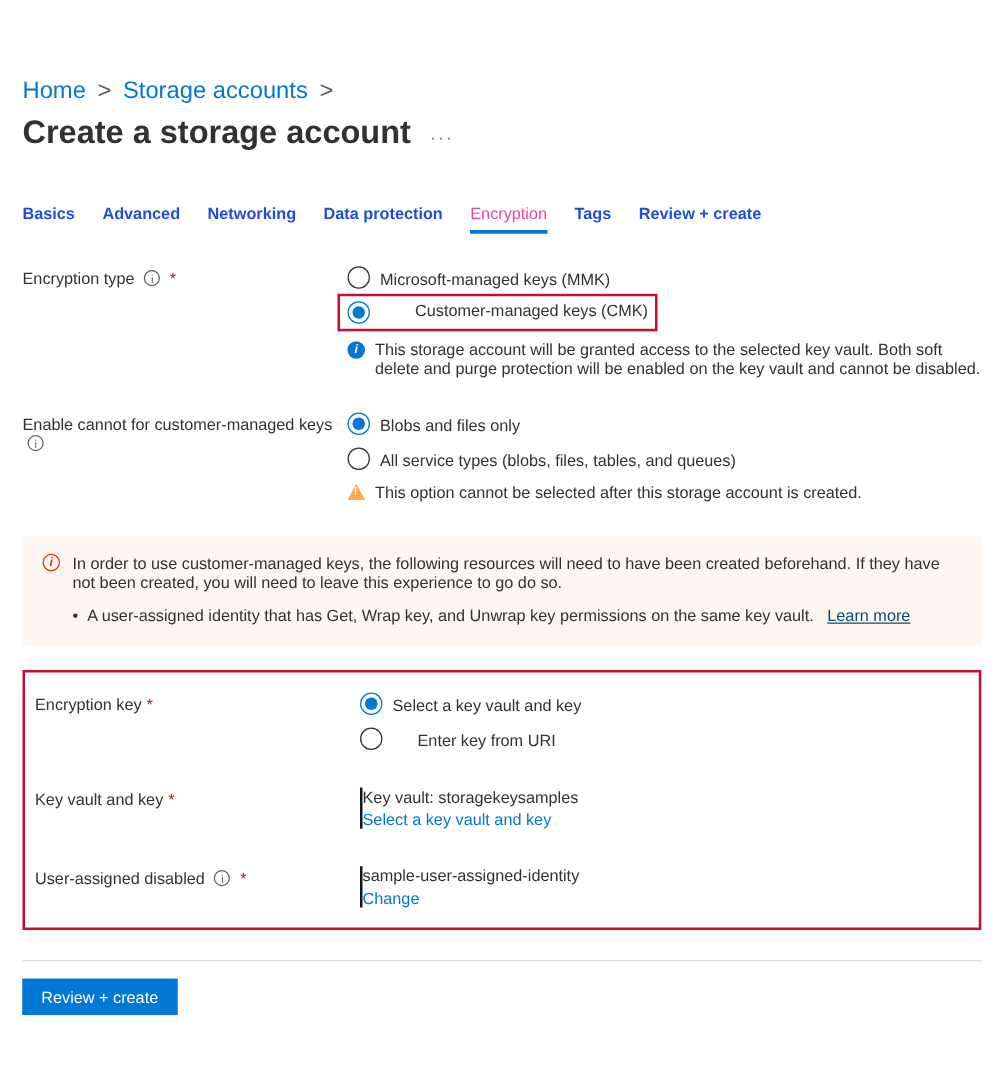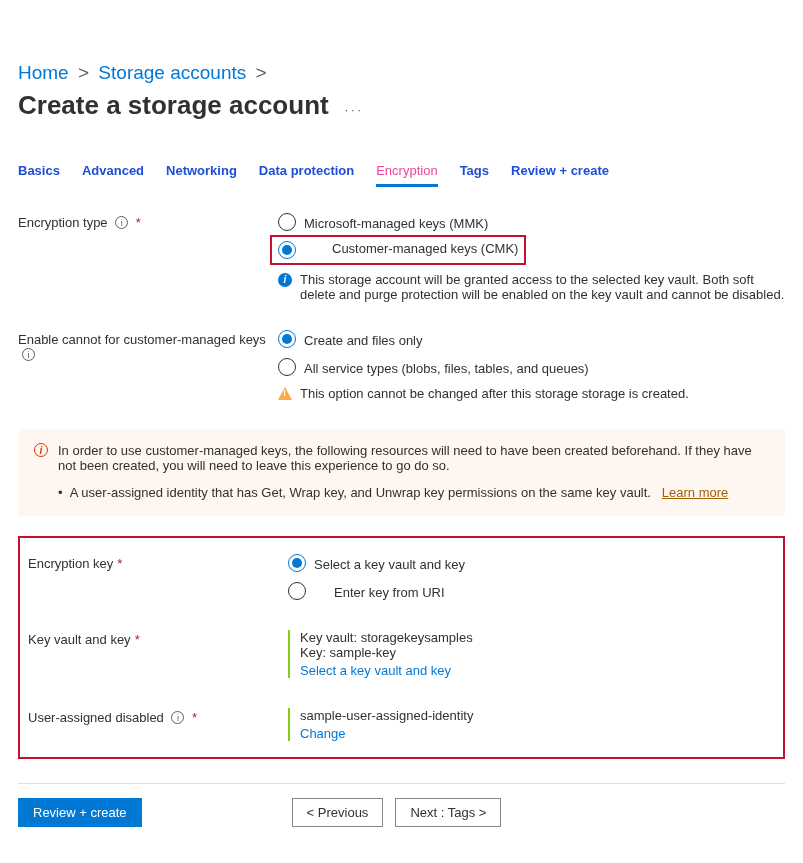--- a/index.html
+++ b/index.html
@@ -57,28 +57,28 @@
   }
   .ic-warn::after {
     content: "!"; position: absolute; left: -2px; top: 1px;
     font-size: 9px; color: #fff; font-weight: bold;
   }
   .callout {
     background: #fdf6f1; padding: 14px 16px 16px 16px; margin: 6px 0 20px 0;
   }
   .callout-inner { display: flex; align-items: flex-start; }
   .callout .bullet { margin: 12px 0 0 24px; }
-  .callout a { color: #a16207; text-decoration: underline; }
+  .callout a { color: #0c4a6e; text-decoration: underline; }
   .ic-callout {
     width: 14px; height: 14px; border: 1px solid #d83b01; border-radius: 50%;
     color: #d83b01; font-size: 10px; font-weight: bold; text-align: center;
     line-height: 13px; font-style: italic; margin-right: 10px; flex-shrink:0;
   }
   .section-box { border: 2px solid #c8102e; padding: 16px 8px 8px 8px; margin-top: 6px; }
-  .vbar { border-left: 2px solid #84cc16; padding-left: 10px; }
+  .vbar { border-left: 2px solid #0f172a; }
   .vbar a { color: #0078d4; text-decoration: none; display: block; margin-top: 3px; }
   .footer { display: flex; align-items: center; border-top: 1px solid #e1dfdd; padding-top: 14px; margin-top: 24px; gap: 20px; }
   .btn-primary {
     background: #0078d4; color: #fff; border: 1px solid #0078d4;
     padding: 6px 14px; cursor: pointer; font-size: 13px;
   }
   .btn-secondary {
     background: #fff; color: #323130; border: 1px solid #8a8886;
     padding: 6px 14px; cursor: pointer; font-size: 13px;
   }
@@ -136,29 +136,29 @@
 
 
 <div class="form-row">
   <div class="form-label">
     <span>Enable cannot for customer-managed keys</span>
     <span class="info-icon">i</span>
   </div>
   <div class="form-content">
     <div class="radio-row">
       <span class="radio selected"></span>
-      <span>Create and files only</span>
+      <span>Blobs and files only</span>
     </div>
     <div class="radio-row">
       <span class="radio"></span>
       <span>All service types (blobs, files, tables, and queues)</span>
     </div>
     <div class="info-line">
       <span class="ic ic-warn"></span>
-      <span>This option cannot be changed after this storage storage is created.</span>
+      <span>This option cannot be selected after this storage account is created.</span>
     </div>
   </div>
 </div>
 
 
 <div class="callout">
   <div class="callout-inner">
     <span class="ic-callout">i</span>
     <span>In order to use customer-managed keys, the following resources will need to have been created beforehand. If they have not been created, you will need to leave this experience to go do so.</span>
   </div>
@@ -186,41 +186,36 @@
       </div>
     </div>
   </div>
 
   <div class="form-row">
     <div class="form-label">
       <span>Key vault and key</span><span class="required">*</span>
     </div>
     <div class="form-content vbar" style="margin-bottom:22px;">
       <div>Key vault: storagekeysamples</div>
-      <div>Key: sample-key</div>
       <a>Select a key vault and key</a>
     </div>
   </div>
 
   <div class="form-row">
     <div class="form-label">
       <span>User-assigned disabled</span>
       <span class="info-icon">i</span>
       <span class="required">*</span>
     </div>
     <div class="form-content vbar">
       <div>sample-user-assigned-identity</div>
       <a>Change</a>
     </div>
   </div>
 
 </div>
 
 <div class="footer">
   <button class="btn-primary">Review + create</button>
-  <div class="btn-group">
-    <button class="btn-secondary">&lt; Previous</button>
-    <button class="btn-secondary">Next : Tags &gt;</button>
-  </div>
 </div>
 
 
 
 
 </body></html>

